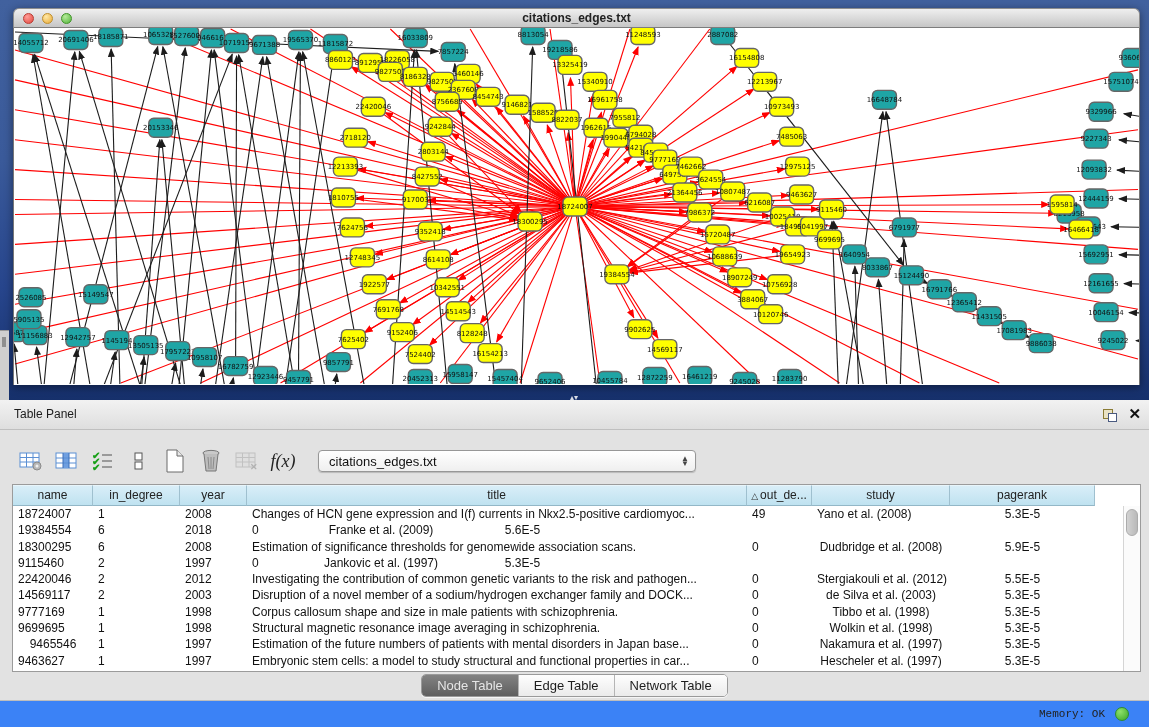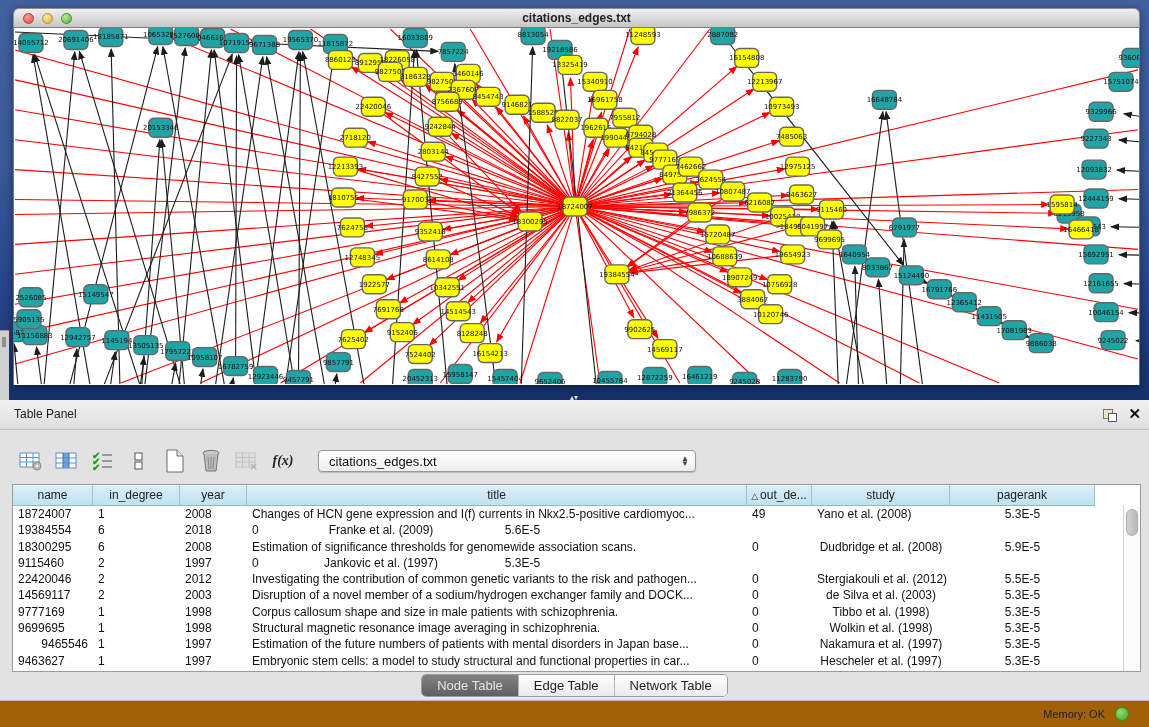--- a/index.html
+++ b/index.html
@@ -29,21 +29,21 @@
   .tp-titlebar{height:30px;background:linear-gradient(#f2f2f2,#dedede);border-bottom:1px solid #bfbfbf;position:relative;box-sizing:border-box;}
   .tp-title{font-size:12px;color:#1c1c1c;line-height:29px;padding-left:14px;}
   .tp-float{position:absolute;right:32px;top:9px;width:14px;height:13px;}
   .tp-float .sq1{position:absolute;left:0;top:0;width:8px;height:8px;border:1px solid #8a7b34;background:#e9e2c4;}
   .tp-float .sq2{position:absolute;right:0;bottom:0;width:7px;height:7px;border:1px solid #4a5a80;background:#fff;}
   .tp-close{position:absolute;right:8px;top:5px;font-size:15px;font-weight:bold;color:#111;cursor:default;}
 
   .toolbar{position:absolute;top:46px;left:16px;display:flex;align-items:center;height:30px;}
   .tbtn{width:30px;height:28px;display:flex;align-items:center;justify-content:center;margin-right:6px;}
   .tbtn svg{display:block;}
-  .fx{font-family:"Liberation Serif",serif;font-style:italic;font-weight:bold;font-size:14px;color:#222;}
+  .fx{font-family:"Liberation Serif",serif;font-style:italic;font-weight:normal;font-size:18px;color:#222;}
   .dropdown{width:378px;height:22px;background:linear-gradient(#ffffff,#efefef);border:1px solid #979797;border-radius:4px;
     display:flex;align-items:center;padding:0 6px 0 10px;font-size:13px;color:#111;box-shadow:0 1px 1px rgba(0,0,0,.18);margin-left:14px;box-sizing:border-box;}
   .dd-arrows{margin-left:auto;display:flex;flex-direction:column;align-items:center;color:#444;}
   .dd-arrows span{font-size:8px;line-height:5px;}
 
   .table-box{position:absolute;left:12px;top:84px;width:1129px;height:188px;background:#fff;border:1px solid #9b9b9b;box-sizing:border-box;overflow:hidden;}
   .thead{position:absolute;left:0;top:0;height:21px;display:flex;}
   .th{box-sizing:border-box;background:linear-gradient(#d9eef8,#bfe2f0);border-right:1px solid #9fc0cf;border-bottom:1px solid #93b7c7;border-top:1px solid #e8f5fa;
     font-size:12px;color:#222;text-align:center;line-height:19px;white-space:nowrap;overflow:hidden;}
   .sort-tri{font-size:9px;color:#333;margin-right:2px;}
@@ -52,21 +52,21 @@
   .td{box-sizing:border-box;padding:0 5px;white-space:nowrap;overflow:hidden;font-size:12px;color:#111;line-height:16.3px;}
   .scrollbar{position:absolute;top:21px;right:0;width:16px;bottom:0;background:#fbfbfb;border-left:1px solid #d5d5d5;}
   .scroll-thumb{position:absolute;top:3px;left:2px;width:10px;height:25px;border-radius:6px;background:linear-gradient(90deg,#d2d2d2,#b9b9b9);border:1px solid #ababab;}
 
   .tabs{position:absolute;top:272px;left:0;width:100%;height:26px;display:flex;justify-content:center;align-items:center;}
   .seg{display:flex;border:1px solid #9a9a9a;border-radius:5px;overflow:hidden;background:#fdfdfd;box-shadow:0 1px 0 rgba(255,255,255,.7);}
   .seg-item{padding:3px 15px;font-size:13px;color:#1d1d1d;border-right:1px solid #b5b5b5;background:linear-gradient(#fefefe,#ebebeb);white-space:nowrap;}
   .seg-item:last-child{border-right:none;}
   .seg-item.selected{background:linear-gradient(#828282,#5f5f5f);color:#e6e6e6;}
 
-  .status{position:absolute;bottom:0;left:0;width:100%;height:27px;background:#a16207;border-top:1px solid #bdbdbd;box-sizing:border-box;}
+  .status{position:absolute;bottom:0;left:0;width:100%;height:27px;background:#3b82f6;border-top:1px solid #bdbdbd;box-sizing:border-box;font-family:Liberation Mono, monospace;}
   .mem-label{position:absolute;right:44px;top:7px;font-size:11px;color:#222;}
   .mem-dot{position:absolute;right:20px;top:6px;width:14px;height:14px;border-radius:50%;
     background:radial-gradient(circle at 35% 30%,#8ee06a,#3aa827);border:1px solid #2e8b2e;box-sizing:border-box;}
 </style>
 </head>
 <body>
 
 <div id="screen">
 
   <div class="desktop">
@@ -1000,21 +1000,21 @@
           <div class="tr">
             <div class="td" style="width: 80px; text-align: left;">9699695</div>
             <div class="td" style="width: 87px; text-align: left;">1</div>
             <div class="td" style="width: 67px; text-align: left;">1998</div>
             <div class="td" style="width: 500px; text-align: left;">Structural magnetic resonance image averaging in schizophrenia.</div>
             <div class="td" style="width: 65px; text-align: left;">0</div>
             <div class="td" style="width: 138px; text-align: center;">Wolkin et al. (1998)</div>
             <div class="td" style="width: 145px; text-align: center;">5.3E-5</div>
           </div>
           <div class="tr">
-            <div class="td" style="width: 80px; text-align: right;">9465546</div>
+            <div class="td" style="width: 80px; text-align: center;">9465546</div>
             <div class="td" style="width: 87px; text-align: left;">1</div>
             <div class="td" style="width: 67px; text-align: left;">1997</div>
             <div class="td" style="width: 500px; text-align: left;">Estimation of the future numbers of patients with mental disorders in Japan base...</div>
             <div class="td" style="width: 65px; text-align: left;">0</div>
             <div class="td" style="width: 138px; text-align: center;">Nakamura et al. (1997)</div>
             <div class="td" style="width: 145px; text-align: center;">5.3E-5</div>
           </div>
           <div class="tr">
             <div class="td" style="width: 80px; text-align: left;">9463627</div>
             <div class="td" style="width: 87px; text-align: left;">1</div>

